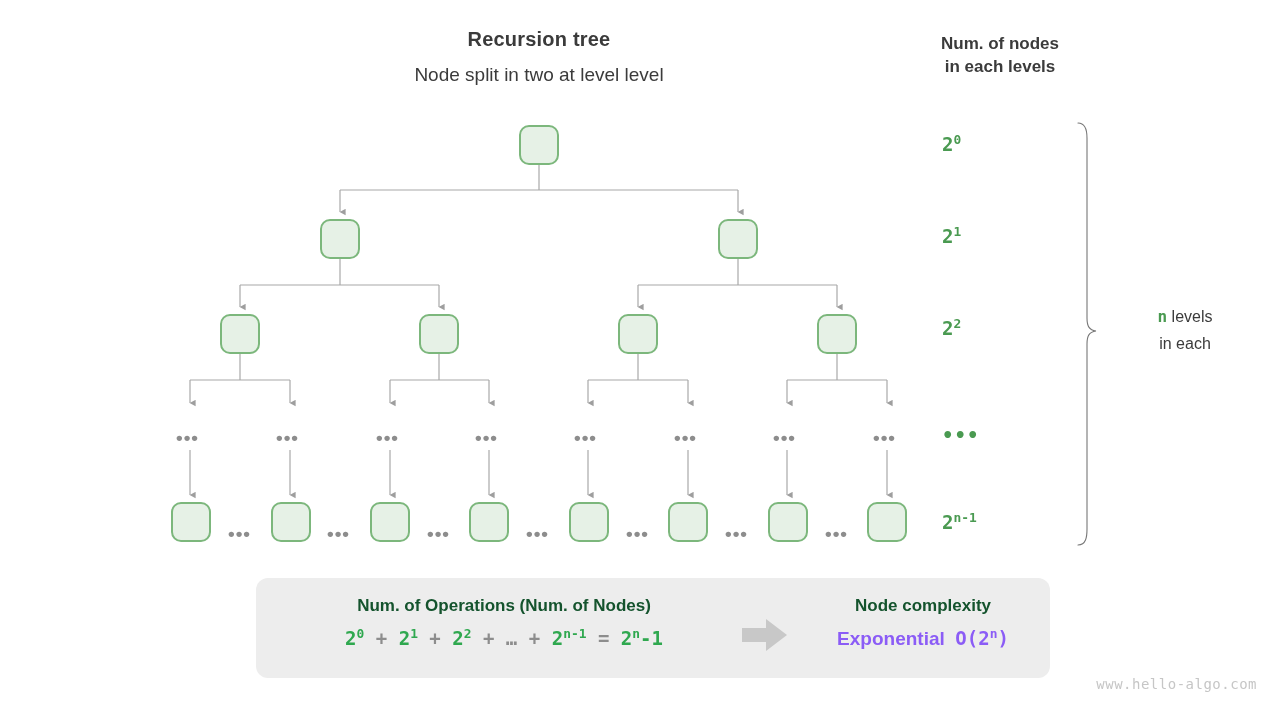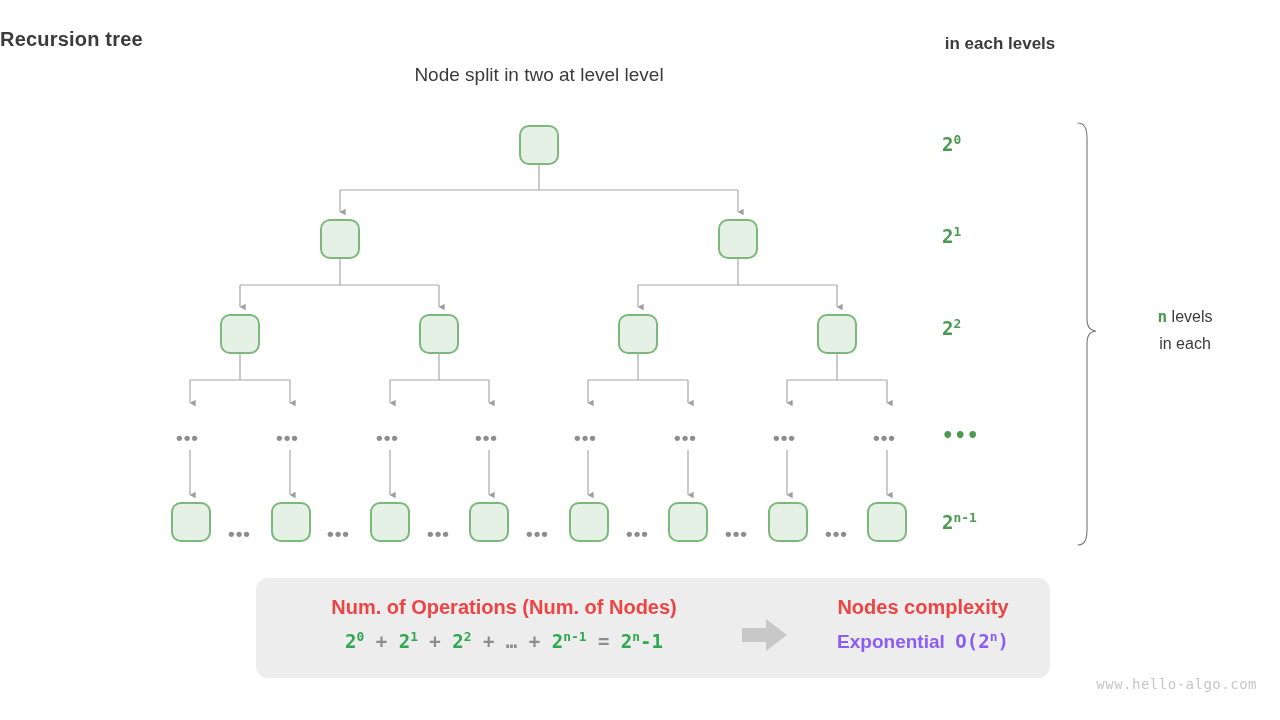--- a/index.html
+++ b/index.html
@@ -19,21 +19,21 @@
     position: absolute;
     left: 0; top: 0;
     width: 1280px;
     height: 720px;
   }
   .abs { position: absolute; }
 
   
   #tree-title {
     left: 0; top: 28px; width: 1078px;
-    text-align: left;
+    text-align: center;
     font-size: 20px;
     font-weight: bold;
     color: #3b3b3b;
     letter-spacing: 0.2px;
   }
   #tree-subtitle {
     left: 0; top: 64px; width: 1078px;
     text-align: center;
     font-size: 19px;
     font-weight: normal;
@@ -113,23 +113,23 @@
   }
   #summary-left {
     left: 276px; top: 596px; width: 456px;
     text-align: center;
   }
   #summary-right {
     left: 796px; top: 596px; width: 254px;
     text-align: center;
   }
   .sum-head {
-    font-size: 20px;
-    font-weight: bold;
-    color: #ef4444;
+    font-size: 17px;
+    font-weight: bold;
+    color: #14532d;
     white-space: nowrap;
   }
   .formula {
     margin-top: 11px;
     font-family: "DejaVu Sans Mono", "Liberation Mono", monospace;
     font-size: 19px;
     font-weight: bold;
     white-space: nowrap;
     color: #8d8d8d;
   }
@@ -160,20 +160,21 @@
   }
 </style>
 </head>
 <body>
 
 <div id="canvas">
 
   <div class="abs" id="tree-title">Recursion tree</div>
   <div class="abs" id="tree-subtitle">Node split in two at level level</div>
   <div class="abs" id="count-title">
+    <div>Num. of nodes</div>
     <div>in each levels</div>
   </div>
 
   <svg class="abs" id="tree-svg" viewBox="0 0 1280 720" xmlns="http://www.w3.org/2000/svg">
     <defs>
       <marker id="arrowhead" markerWidth="7" markerHeight="7" refX="3.2" refY="5.6" orient="auto" markerUnits="userSpaceOnUse">
         <path d="M0,0 L6.4,0 L3.2,6.0 z" fill="#9e9e9e"></path>
       </marker>
     </defs>
     <g stroke="#a8a8a8" stroke-width="1.2" fill="none">
@@ -311,21 +312,21 @@
       <span class="op">=</span>
       <span class="term"><span>2</span><sup>n</sup><span>-1</span></span>
     </div>
   </div>
 
   <svg class="abs" id="arrow-icon" width="46" height="34" viewBox="0 0 46 34" xmlns="http://www.w3.org/2000/svg">
     <path d="M0,10 L24,10 L24,1 L45,17 L24,33 L24,24 L0,24 Z" fill="#c8c8c8"></path>
   </svg>
 
   <div class="abs" id="summary-right">
-    <div class="sum-head">Nodes complexity</div>
+    <div class="sum-head">Node complexity</div>
     <div class="complexity">
       <span>Exponential</span>&nbsp;
       <span class="bigo"><span>O(2</span><sup>n</sup><span>)</span></span>
     </div>
   </div>
 
   <div class="abs" id="watermark">www.hello-algo.com</div>
 
 </div>
 

